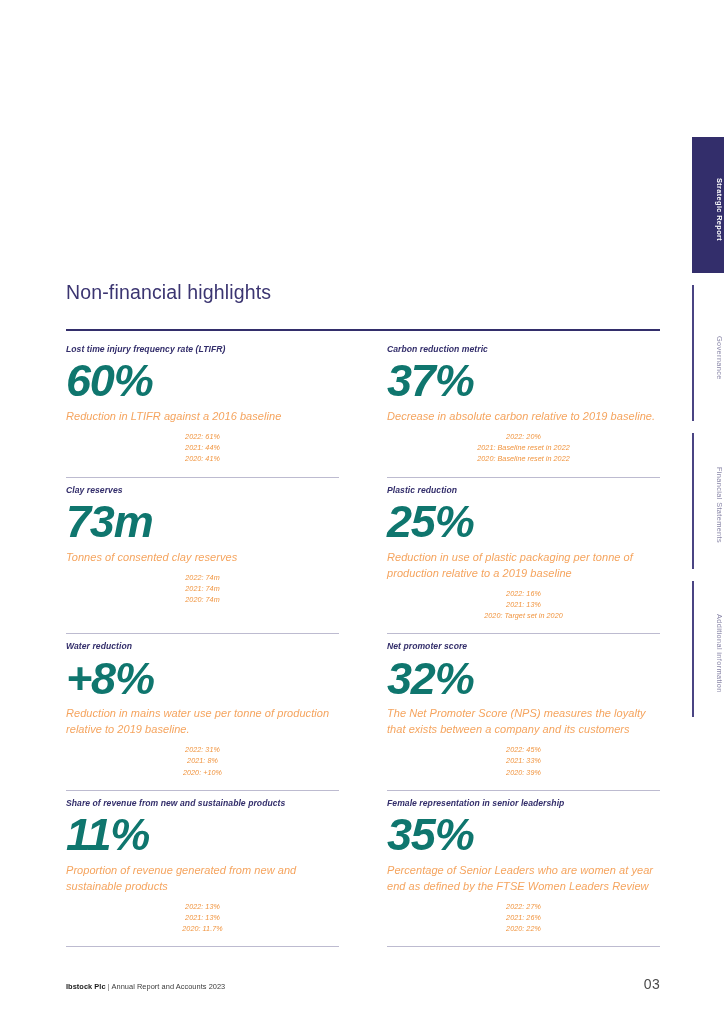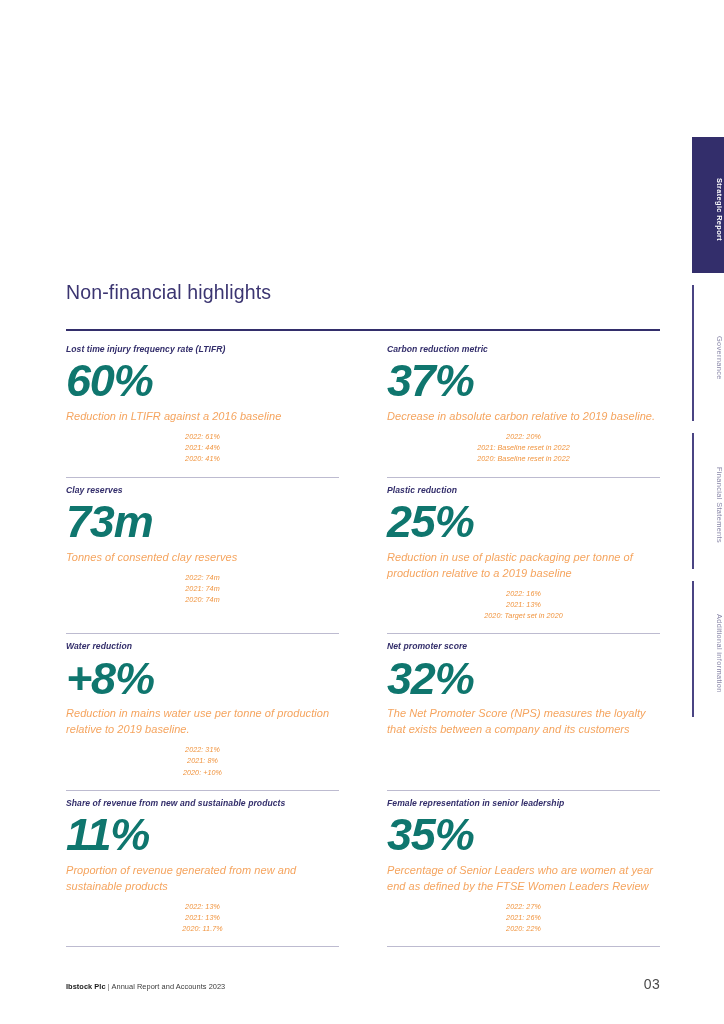--- a/index.html
+++ b/index.html
@@ -260,20 +260,25 @@
           <div class="metric-history">
             <div>2022: 31%</div>
             <div>2021: 8%</div>
             <div>2020: +10%</div>
           </div>
         </div>
         <div class="metric-card row-sep card-pad-b">
           <p class="metric-title">Net promoter score</p>
           <p class="metric-value">32%</p>
           <p class="metric-desc">The Net Promoter Score (NPS) measures the loyalty that exists between a company and its customers</p>
+          <div class="metric-history">
+            <div>2022: 45%</div>
+            <div>2021: 33%</div>
+            <div>2020: 39%</div>
+          </div>
         </div>
       </div>
 
       <div class="metric-row">
         <div class="metric-card row-sep card-pad-b">
           <p class="metric-title">Share of revenue from new and sustainable products</p>
           <p class="metric-value">11%</p>
           <p class="metric-desc">Proportion of revenue generated from new and sustainable products</p>
           <div class="metric-history">
             <div>2022: 13%</div>

